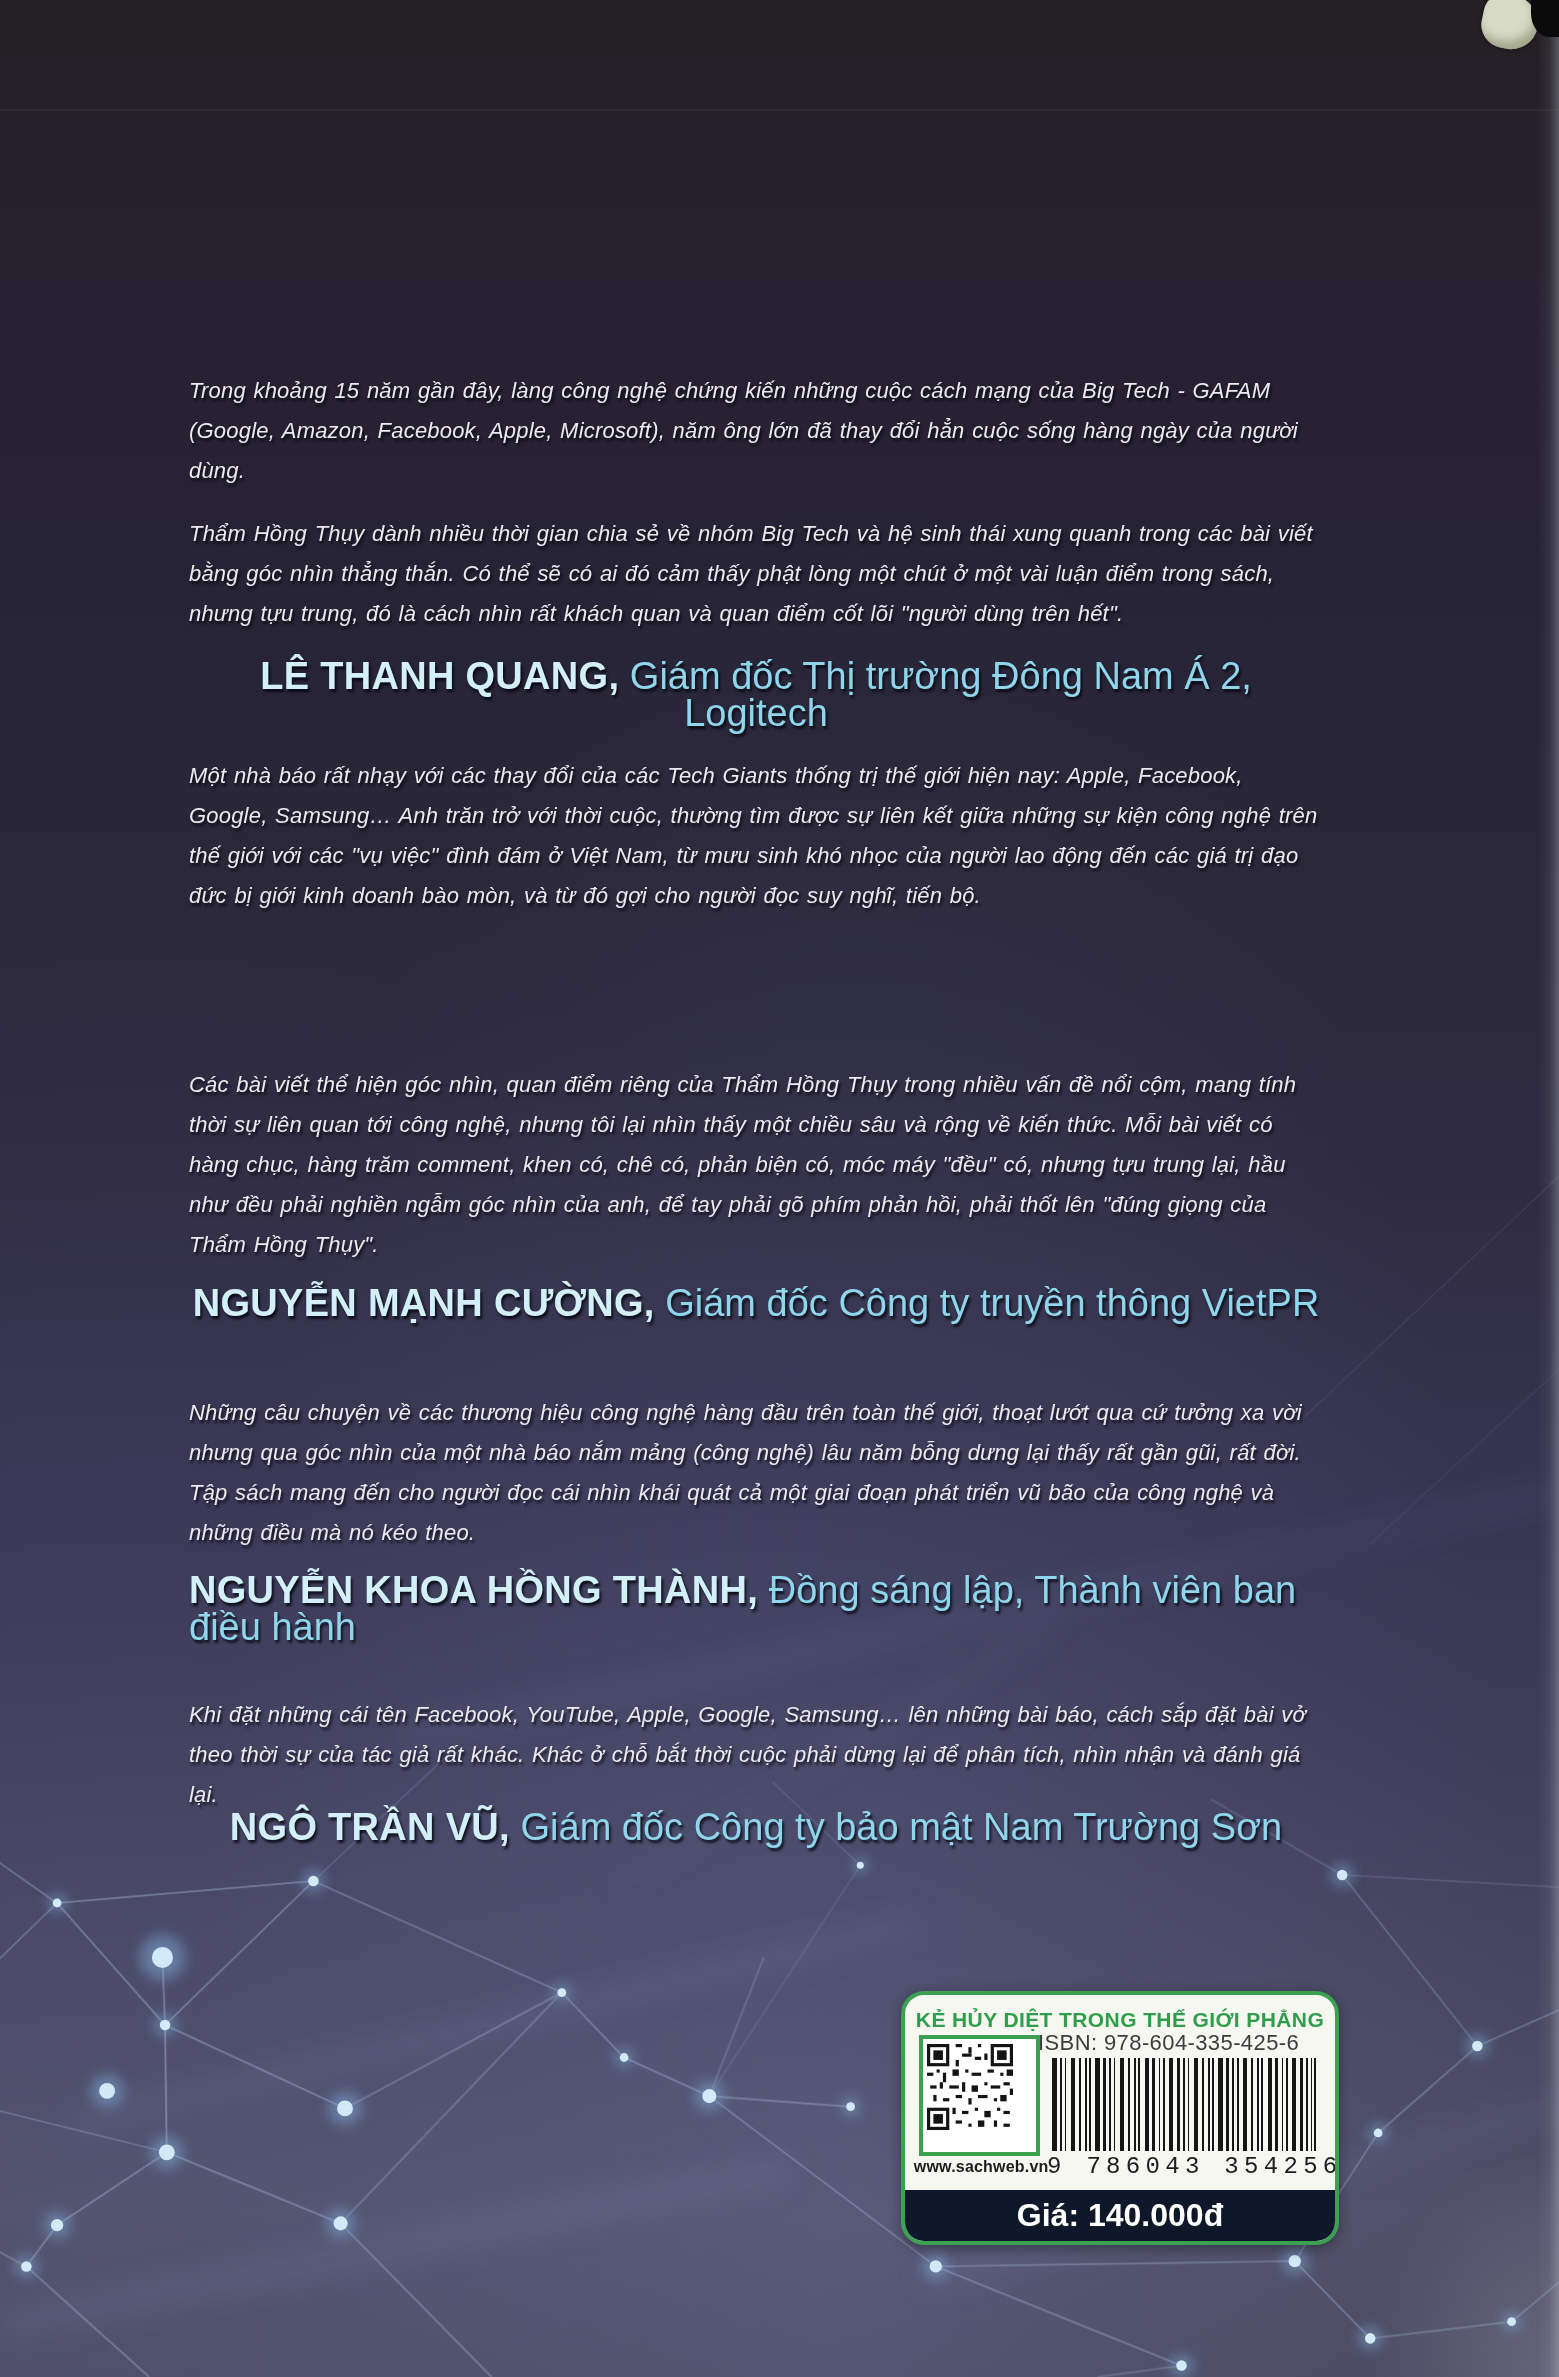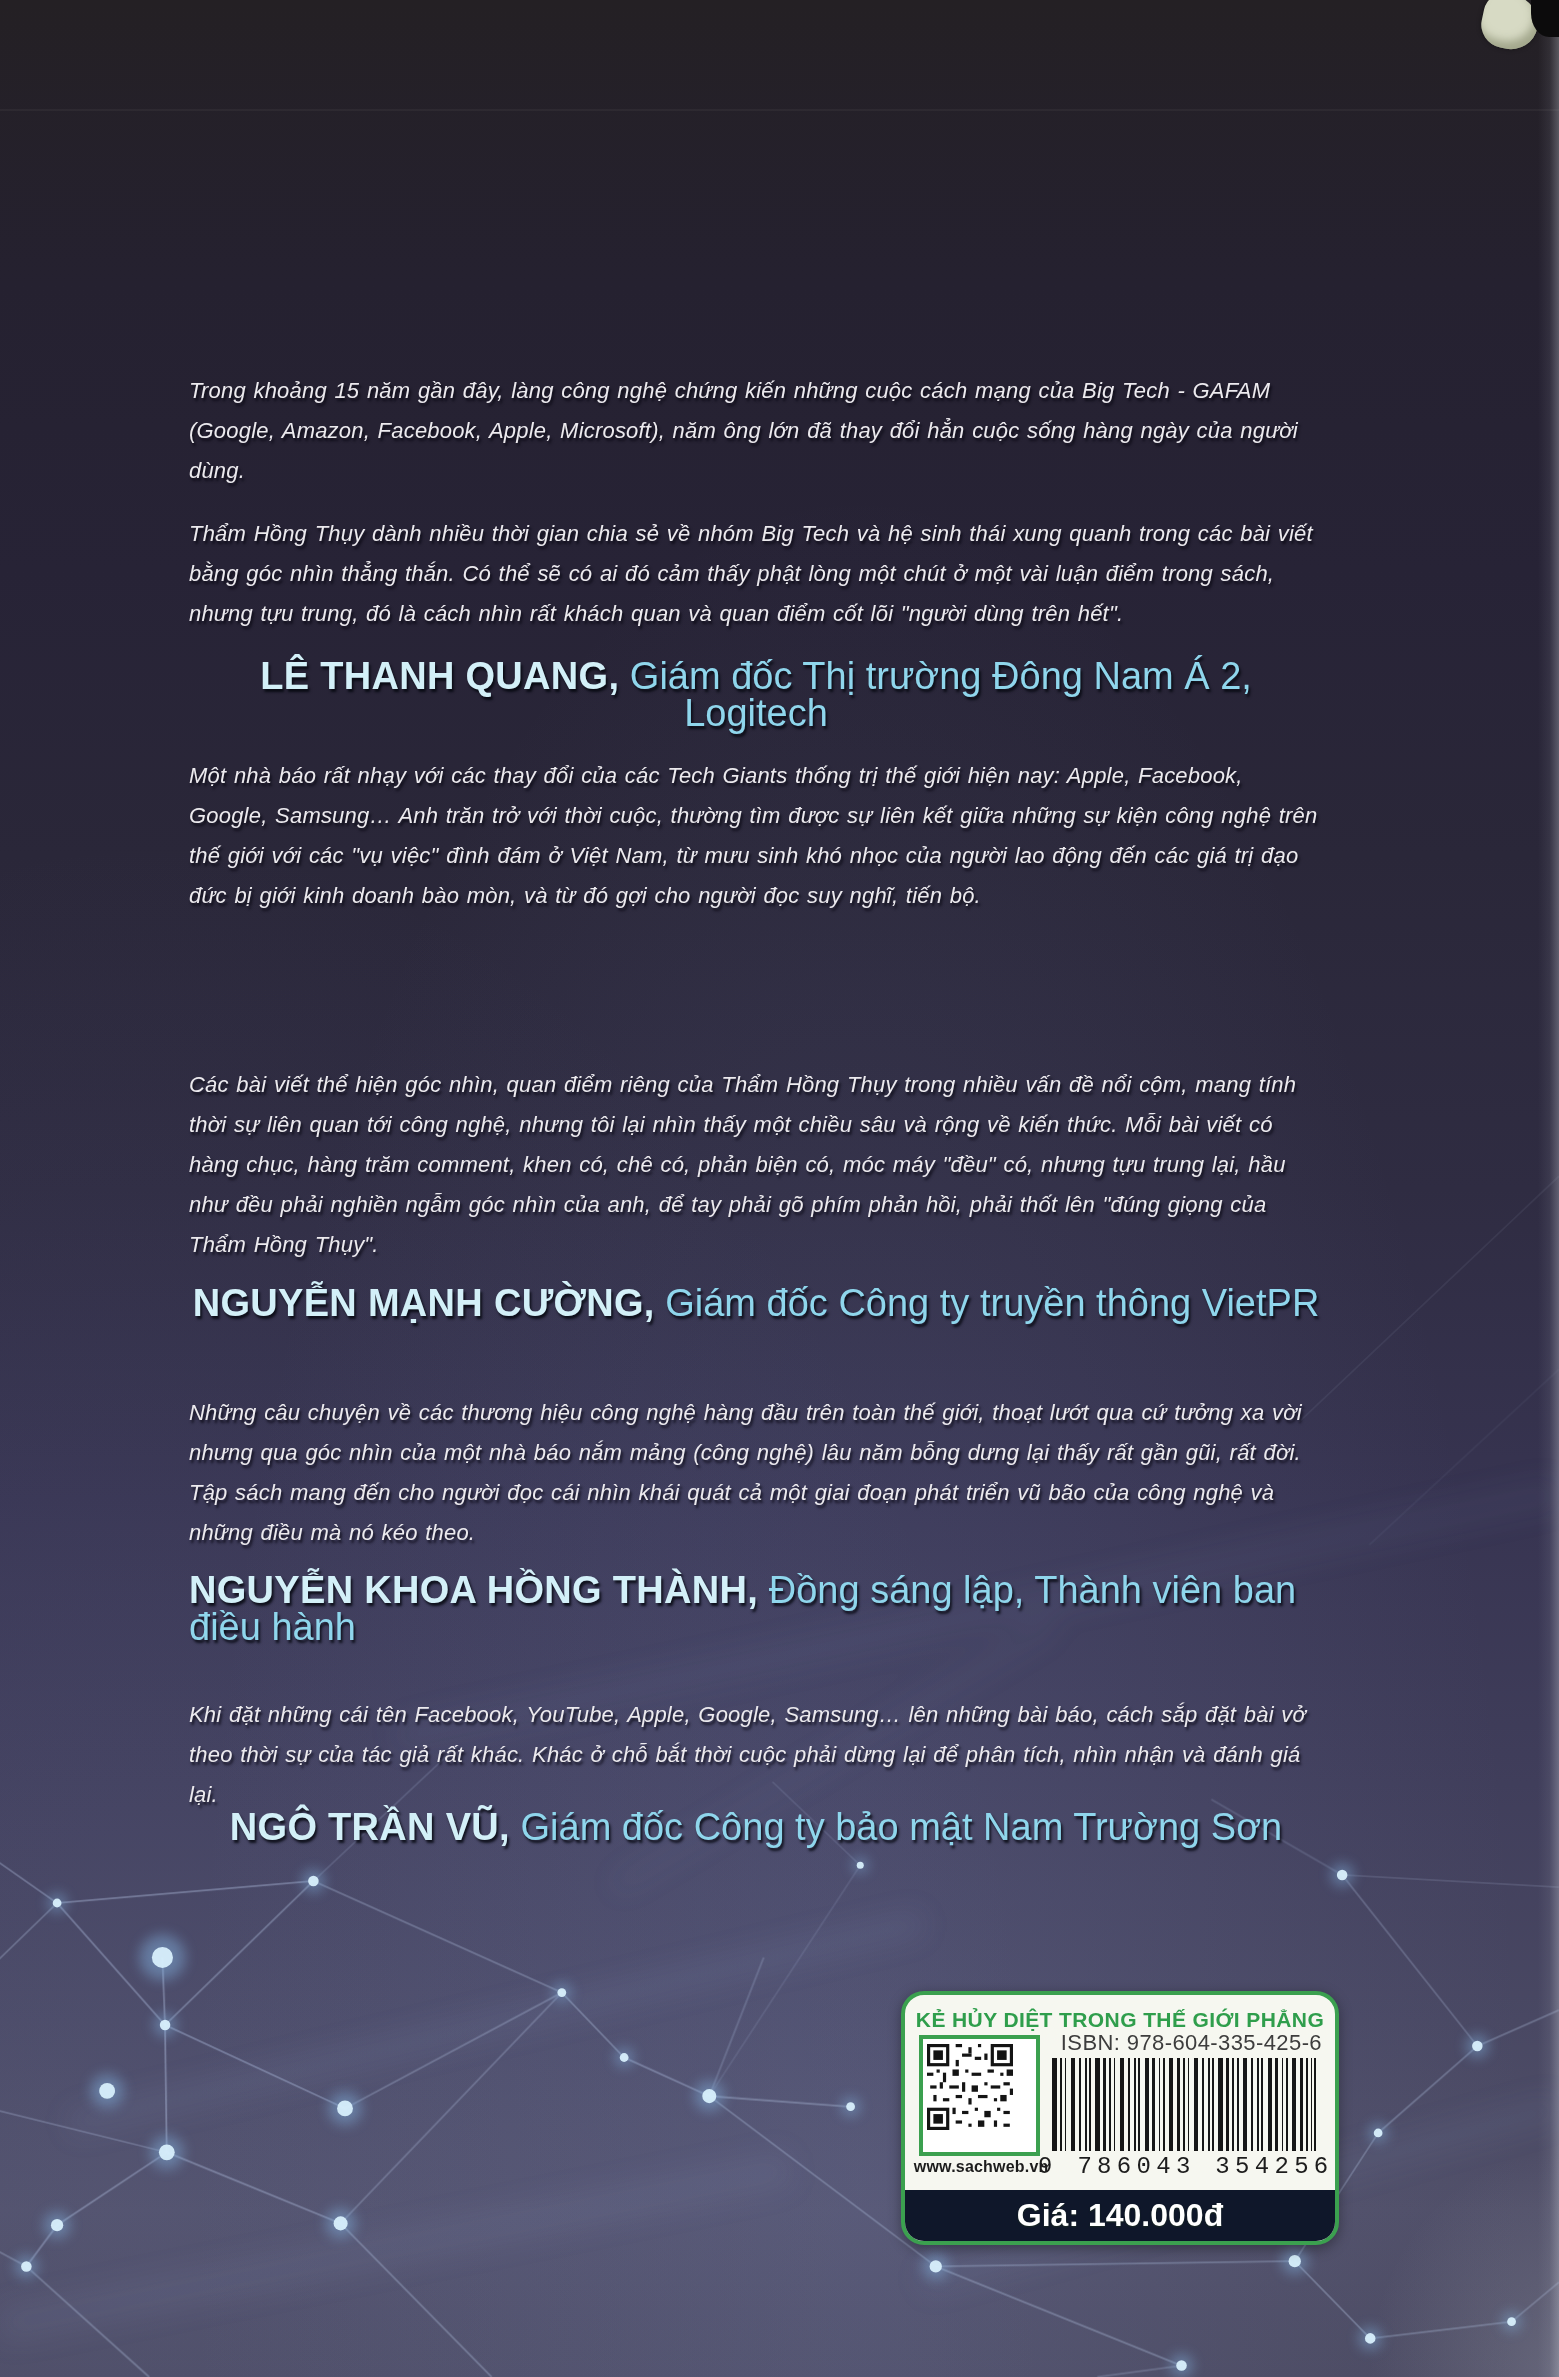--- a/index.html
+++ b/index.html
@@ -67,31 +67,31 @@
   .qr-frame{
     position:absolute;left:14px;top:5.3px;width:104px;height:104px;
     border:4.4px solid #3ba04f;background:#fff;padding:4.4px;
   }
   .qr-frame svg{display:block;}
   .website{
     position:absolute;left:8.8px;top:128px;width:123px;
     font-weight:bold;font-size:16px;color:#1c1c1c;letter-spacing:0.2px;
   }
   .isbn{
-    position:absolute;left:140px;top:0px;width:277px;text-align:right;
+    position:absolute;left:133px;top:0px;width:277px;text-align:left;
     font-size:22px;color:#3d3d3d;letter-spacing:0.4px;
   }
   .barcode{
     position:absolute;left:147px;top:28px;width:260px;height:93px;
     background-image:
       repeating-linear-gradient(90deg,#161616 0 2.6px,rgba(0,0,0,0) 2.6px 6.1px,#161616 6.1px 8px,rgba(0,0,0,0) 8px 10.5px,#161616 10.5px 12.3px,rgba(0,0,0,0) 12.3px 16.7px,#161616 16.7px 21px,rgba(0,0,0,0) 21px 24.6px);
     border-left:2.6px solid #161616;border-right:2.6px solid #161616;
   }
   .digits{
-    position:absolute;left:133px;top:123px;width:290px;text-align:center;
+    position:absolute;left:142px;top:123px;width:290px;text-align:center;
     font-family:"Liberation Mono",monospace;
     font-size:24px;color:#1d1d1d;letter-spacing:5.3px;white-space:nowrap;
   }
   .price-bar{
     position:absolute;left:0;bottom:0;width:100%;height:51px;
     background:#0f172a;text-align:center;
     color:#ffffff;font-weight:bold;font-size:32px;line-height:51px;
     text-shadow:0 0.9px 1.8px rgba(40,70,20,0.4);
   }
 </style>

